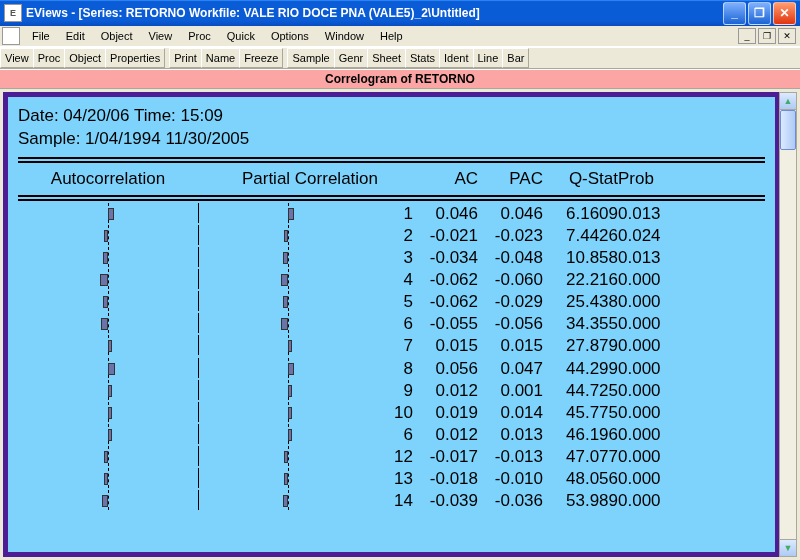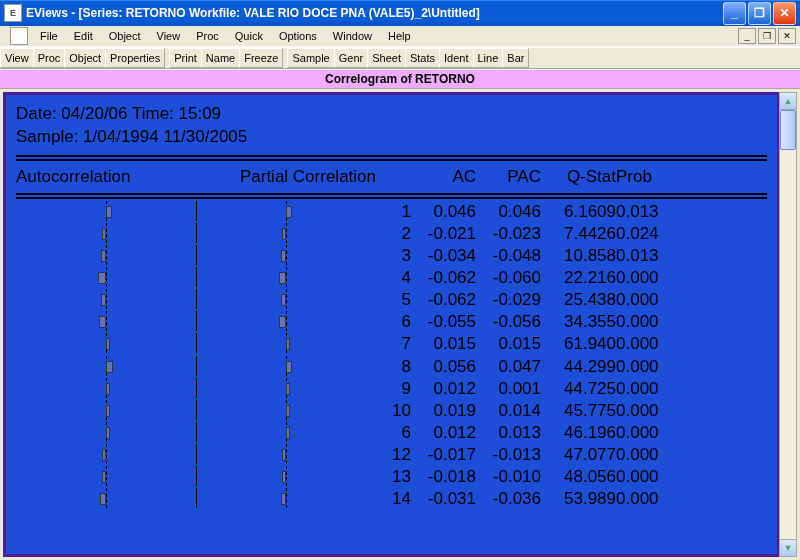--- a/index.html
+++ b/index.html
@@ -2,42 +2,42 @@
 <html><head>
 <meta charset="utf-8">
 <style>
   html,body{margin:0;padding:0;font-family:"Tahoma",Arial,sans-serif;font-size:11px;background:#ece9d8;overflow:hidden;width:800px;height:560px}
   .titlebar{height:26px;background:linear-gradient(to bottom,#3a95ff 0%,#0a5bd6 6%,#0a5bd6 45%,#0a5bd6 80%,#084cc0 100%);display:flex;align-items:center;color:#fff;font-weight:bold;font-size:12px;padding-left:4px;box-sizing:border-box}
   .titlebar .ico{width:16px;height:16px;background:#fff;border:1px solid #999;margin-right:4px;font-size:9px;color:#555;display:flex;align-items:center;justify-content:center}
   .titlebar .spacer{flex:1}
   .winbtn{width:21px;height:21px;margin-right:2px;border:1px solid rgba(255,255,255,0.6);border-radius:3px;display:flex;align-items:center;justify-content:center;font-weight:bold;font-size:12px;color:#fff}
   .winbtn.min,.winbtn.max{background:linear-gradient(to bottom,#7eb1ff,#1b63d4)}
   .winbtn.close{background:linear-gradient(to bottom,#ff9d6f,#e1340e);margin-right:4px}
-  .menubar{height:20px;background:#ece9d8;display:flex;align-items:center;padding-left:10px;border-bottom:1px solid #fff;position:relative}
+  .menubar{height:20px;background:#ece9d8;display:flex;align-items:center;padding-left:2px;border-bottom:1px solid #fff;position:relative}
   .menubar .ico2{width:16px;height:16px;background:#fff;border:1px solid #999;margin-right:4px}
   .menubar .mi{padding:2px 8px;cursor:default}
   .menubar .mdirow{position:absolute;right:4px;top:2px;display:flex;gap:2px}
   .menubar .mdi{width:16px;height:14px;border:1px solid #999;background:#ece9d8;font-size:9px;display:flex;align-items:center;justify-content:center}
   .toolbar{height:20px;background:#ece9d8;display:flex;align-items:stretch;border-top:1px solid #fff;border-bottom:1px solid #aca899}
   .tb{border:1px solid #aca899;border-top-color:#fff;border-left-color:#fff;padding:1px 4px;font-size:11px;display:flex;align-items:center;cursor:default;background:#ece9d8}
   .tb+.tb{margin-left:-1px}
   .tbgap{width:4px}
-  .subtitle{height:18px;background:#f0abfc;border-top:1px solid #fff;border-bottom:1px solid #aca899;display:flex;align-items:center;justify-content:center;font-weight:bold;font-size:12px}
+  .subtitle{height:18px;background:#fca5a5;border-top:1px solid #fff;border-bottom:1px solid #aca899;display:flex;align-items:center;justify-content:center;font-weight:bold;font-size:12px}
   .viewwrap{position:relative;background:#ece9d8;height:471px}
-  .content{position:absolute;left:3px;top:3px;right:20px;bottom:3px;background:#1d4ed8;border:3px solid #4c1d95;overflow:hidden}
+  .content{position:absolute;left:3px;top:3px;right:20px;bottom:3px;background:#7dd3fc;border:5px solid #4c1d95;overflow:hidden}
   .vscroll{position:absolute;right:3px;top:3px;bottom:3px;width:16px;background:#f1efe2;border:1px solid #aca899}
   .vsbtn{height:16px;background:linear-gradient(to bottom,#dbeaff,#aecaf5);border-bottom:1px solid #aca899;display:flex;align-items:center;justify-content:center;font-size:9px;color:#4a6}
   .vsbtn.bot{position:absolute;bottom:0;left:0;right:0;border-top:1px solid #aca899;border-bottom:none}
   .vthumb{position:absolute;left:0;right:0;top:17px;height:38px;background:linear-gradient(to right,#dbeaff,#aecaf5);border:1px solid #6e8ccf;border-radius:2px}
   .meta{padding:8px 10px 4px 10px;font-size:17px;font-family:Arial,sans-serif;line-height:1.35}
   .hr2{border-top:2px solid #000;border-bottom:2px solid #000;height:2px;margin:2px 10px}
   .hdrrow,.datarow{display:flex;font-family:Arial,sans-serif;font-size:17px;padding:0 10px}
   .hdrrow{padding-top:4px;padding-bottom:4px}
   .datarow{line-height:1.30}
-  .col-ac{width:180px;position:relative}
+  .col-ac{width:180px;text-align:center;position:relative}
   .col-pac{width:180px;text-align:right;position:relative}
   .col-lag{width:35px;text-align:right}
   .col-v{width:65px;text-align:right}
   .col-q{width:75px;text-align:right}
   .col-p{width:65px;text-align:left}
   .barwrap{position:relative;height:20px}
   .axis{position:absolute;left:50%;top:0;bottom:0;width:1px;border-left:1px dashed #000}
   .sep{position:absolute;left:0;top:0;bottom:0;width:1px;background:#000}
   .bar{position:absolute;top:5px;height:10px;background:#6a74aa;border:1px solid #333}
 </style>
@@ -240,21 +240,21 @@
           <div class="col-pac">
             <div class="barwrap">
               <div class="sep"></div>
               <div class="axis"></div>
               <div class="bar" style="left: 50%; width: 2px;"></div>
             </div>
           </div>
           <div class="col-lag">7</div>
           <div class="col-v">0.015</div>
           <div class="col-v">0.015</div>
-          <div class="col-q">61.940</div>
+          <div class="col-q">27.879</div>
           <div class="col-p">0.000</div>
         </div>
         <div class="datarow">
           <div class="col-ac">
             <div class="barwrap">
               <div class="axis"></div>
               <div class="bar" style="left: 50%; width: 5.04px;"></div>
             </div>
           </div>
           <div class="col-pac">
@@ -378,21 +378,21 @@
             </div>
           </div>
           <div class="col-pac">
             <div class="barwrap">
               <div class="sep"></div>
               <div class="axis"></div>
               <div class="bar" style="right: 50%; width: 3.24px;"></div>
             </div>
           </div>
           <div class="col-lag">14</div>
-          <div class="col-v">-0.031</div>
+          <div class="col-v">-0.039</div>
           <div class="col-v">-0.036</div>
           <div class="col-q">53.989</div>
           <div class="col-p">0.000</div>
         </div>
       </div>
   </div>
   <div class="vscroll">
     <div class="vsbtn">▲</div>
     <div class="vthumb"></div>
     <div class="vsbtn bot">▼</div>

